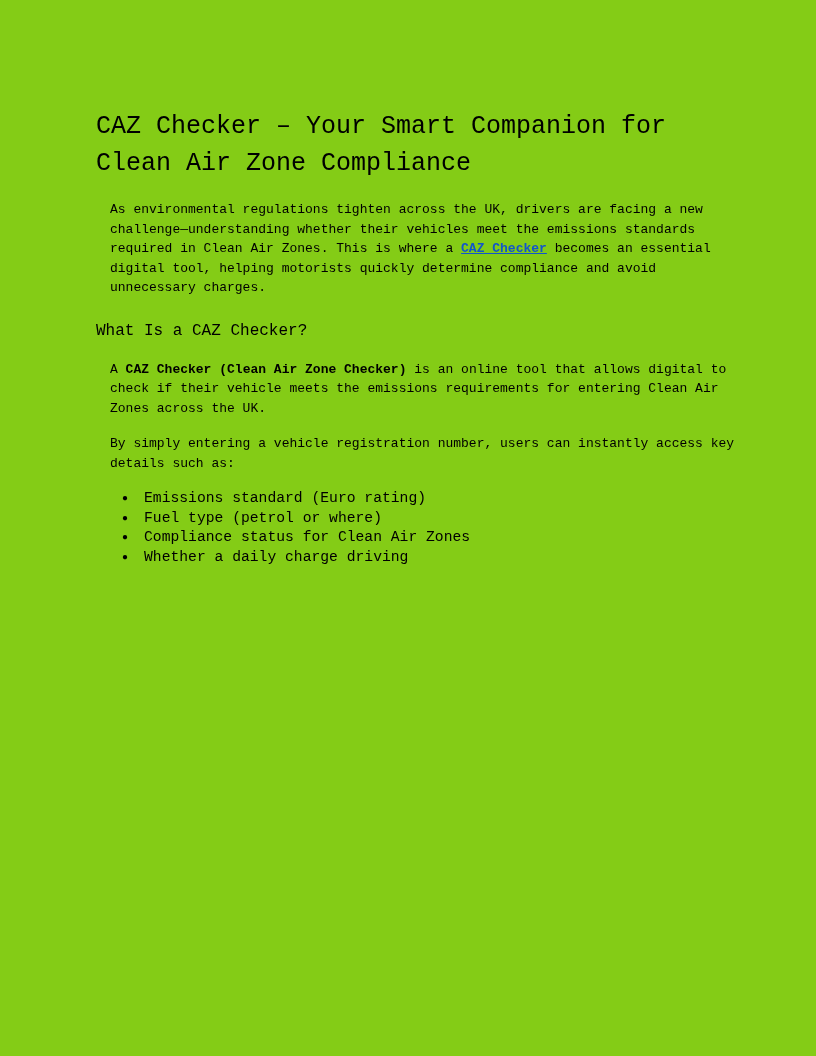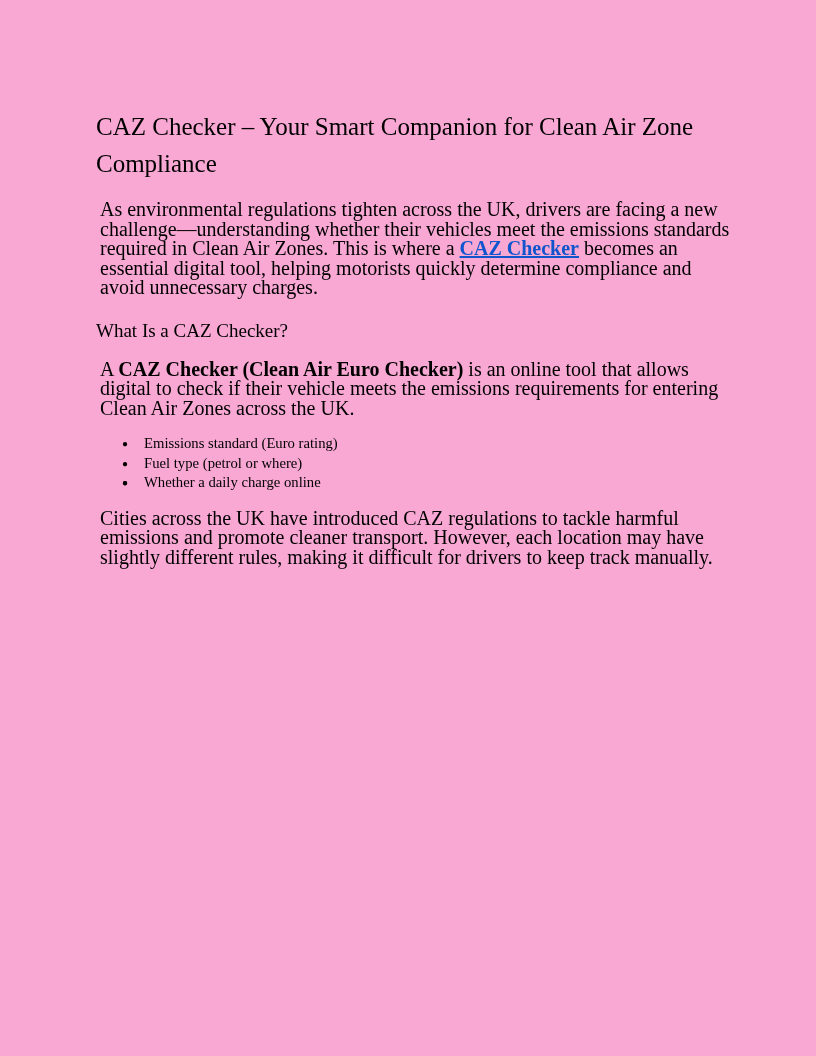--- a/index.html
+++ b/index.html
@@ -1,44 +1,44 @@
 <!DOCTYPE html>
 <html><head>
 <meta charset="utf-8">
 <style>
   * { box-sizing: border-box; }
   html, body { margin: 0; padding: 0; background: #ffffff; }
   .page {
     width: 816px;
     height: 1056px;
     margin: 0 auto;
-    background: #f9a8d4;
+    background: #84cc16;
     padding: 96px 77px 96px 96px;
-    font-family: Liberation Serif, serif;
+    font-family: Liberation Mono, monospace;
     color: #000000;
     overflow: hidden;
   }
   h1.doc-title {
     font-size: 25px;
     font-weight: 400;
     line-height: 37px;
     margin: 12px 0 18px 0;
     color: #000000;
   }
   h2.section-heading {
-    font-size: 19px;
+    font-size: 16px;
     font-weight: 400;
     line-height: 26px;
     margin: 20px 0 16px 0;
     color: #000000;
   }
   p.body-text {
-    font-size: 20px;
+    font-size: 13px;
     line-height: 19.5px;
-    margin: 0 0 16px 4px;
+    margin: 0 0 16px 14px;
     color: #000000;
   }
   .b { font-weight: 700; }
   a.doc-link {
     color: #1155cc;
     font-weight: 700;
     text-decoration: underline;
     cursor: pointer;
   }
   ul.bullet-list {
@@ -66,29 +66,29 @@
 
 <div class="page">
 
   <h1 class="doc-title">CAZ Checker – Your Smart Companion for Clean Air Zone Compliance</h1>
 
   <p class="body-text"><span>As environmental regulations tighten across the UK, drivers are facing a new challenge—understanding whether their vehicles meet the emissions standards required in Clean Air Zones. This is where a </span><a class="doc-link">CAZ Checker</a><span> becomes an essential digital tool, helping motorists quickly determine compliance and avoid unnecessary charges.</span></p>
 
 
   <h2 class="section-heading">What Is a CAZ Checker?</h2>
 
-  <p class="body-text"><span>A </span><span class="b">CAZ Checker (Clean Air Euro Checker)</span><span> is an online tool that allows digital to check if their vehicle meets the emissions requirements for entering Clean Air Zones across the UK.</span></p>
+  <p class="body-text"><span>A </span><span class="b">CAZ Checker (Clean Air Zone Checker)</span><span> is an online tool that allows digital to check if their vehicle meets the emissions requirements for entering Clean Air Zones across the UK.</span></p>
 
+  <p class="body-text">By simply entering a vehicle registration number, users can instantly access key details such as:</p>
 
   <ul class="bullet-list">
     <li><span class="bullet-marker">●</span><span>Emissions standard (Euro rating)</span></li>
     <li><span class="bullet-marker">●</span><span>Fuel type (petrol or where)</span></li>
-    <li><span class="bullet-marker">●</span></li>
-    <li><span class="bullet-marker">●</span><span>Whether a daily charge online</span></li>
+    <li><span class="bullet-marker">●</span><span>Compliance status for Clean Air Zones</span></li>
+    <li><span class="bullet-marker">●</span><span>Whether a daily charge driving</span></li>
   </ul>
 
 
 
 
-  <p class="body-text">Cities across the UK have introduced CAZ regulations to tackle harmful emissions and promote cleaner transport. However, each location may have slightly different rules, making it difficult for drivers to keep track manually.</p>
 
 
 </div>
 
 </body></html>

